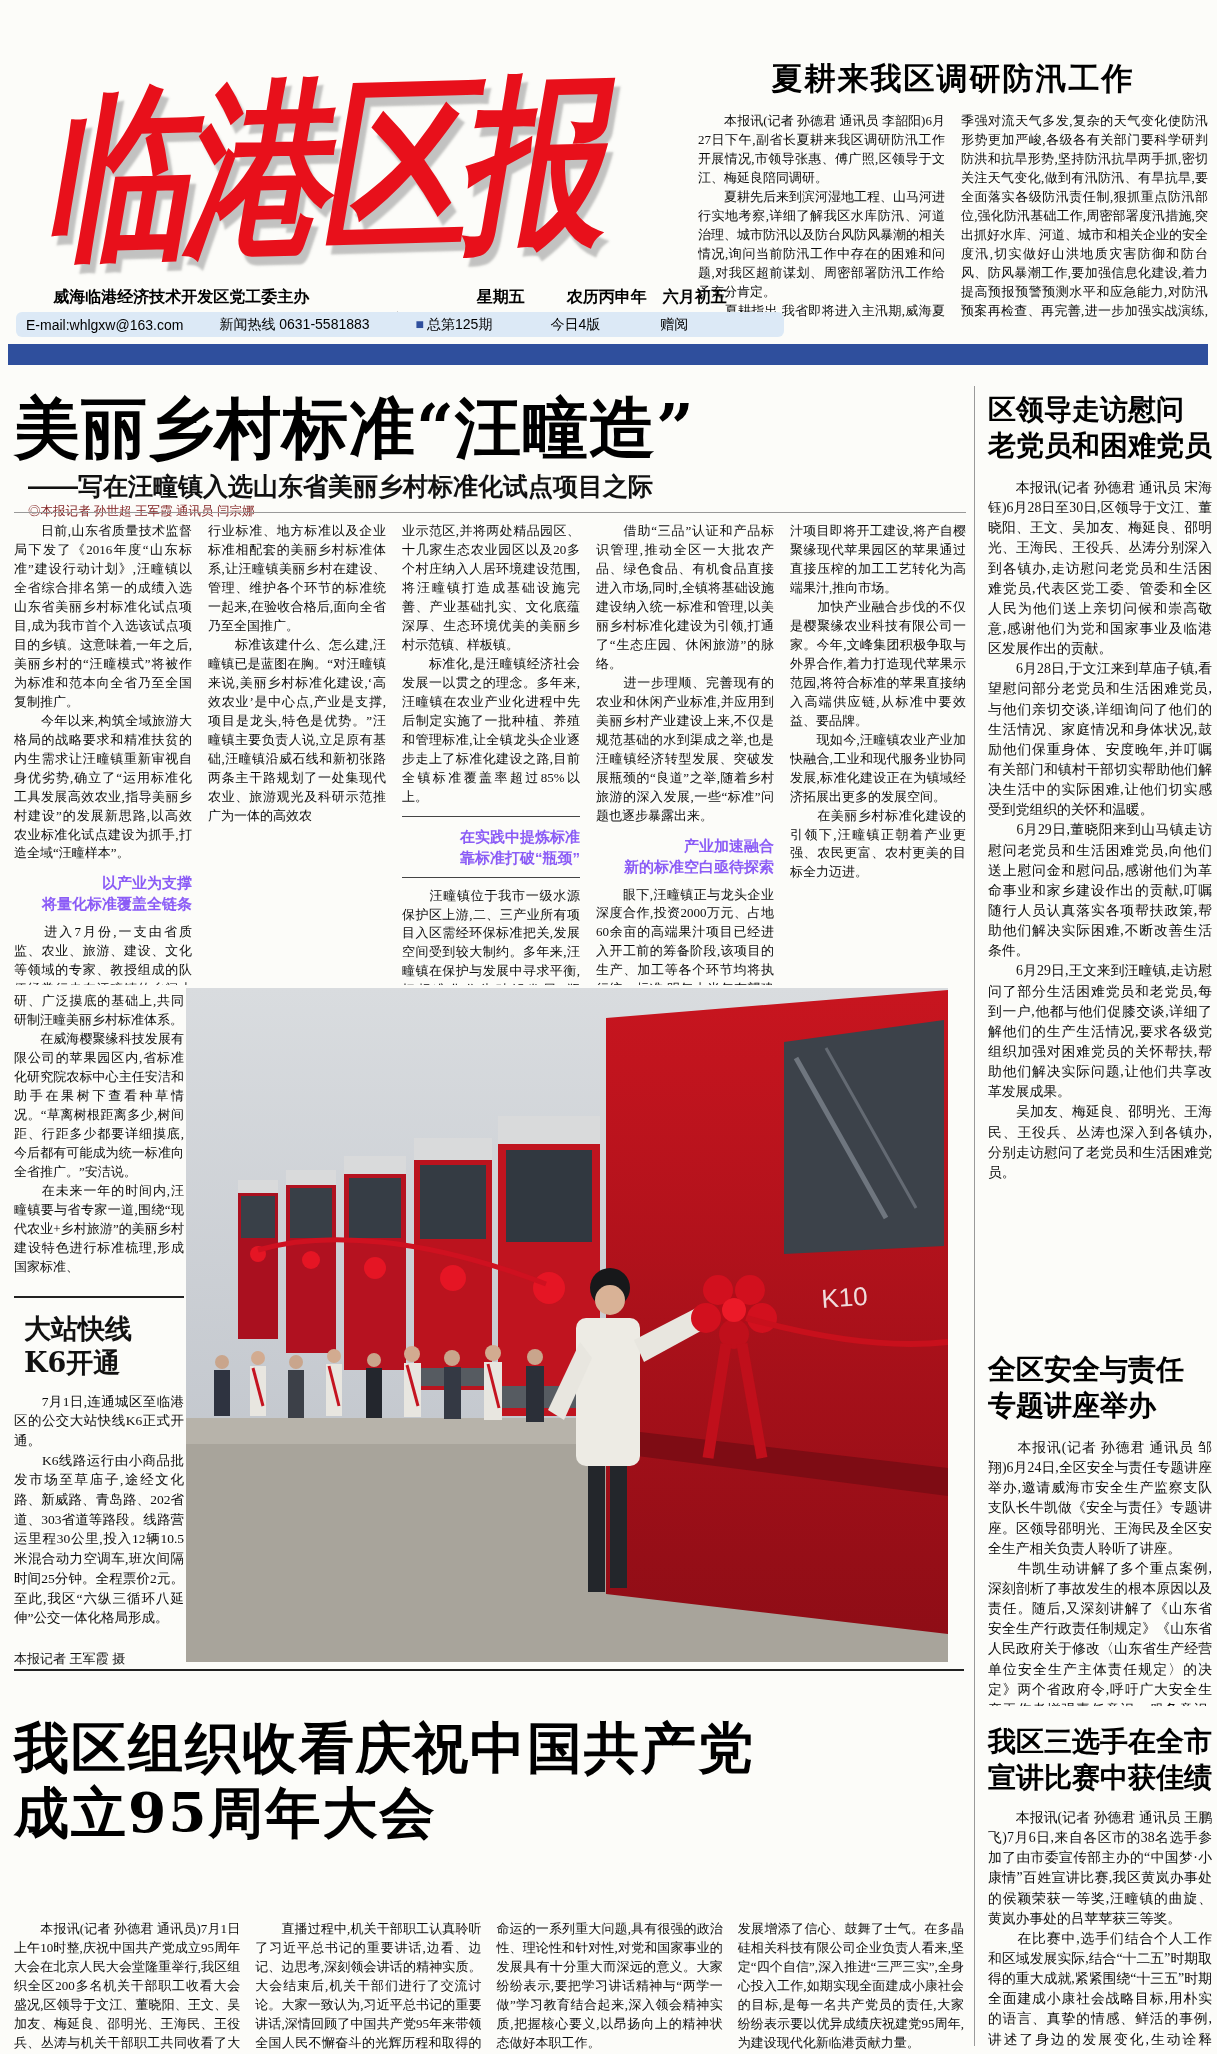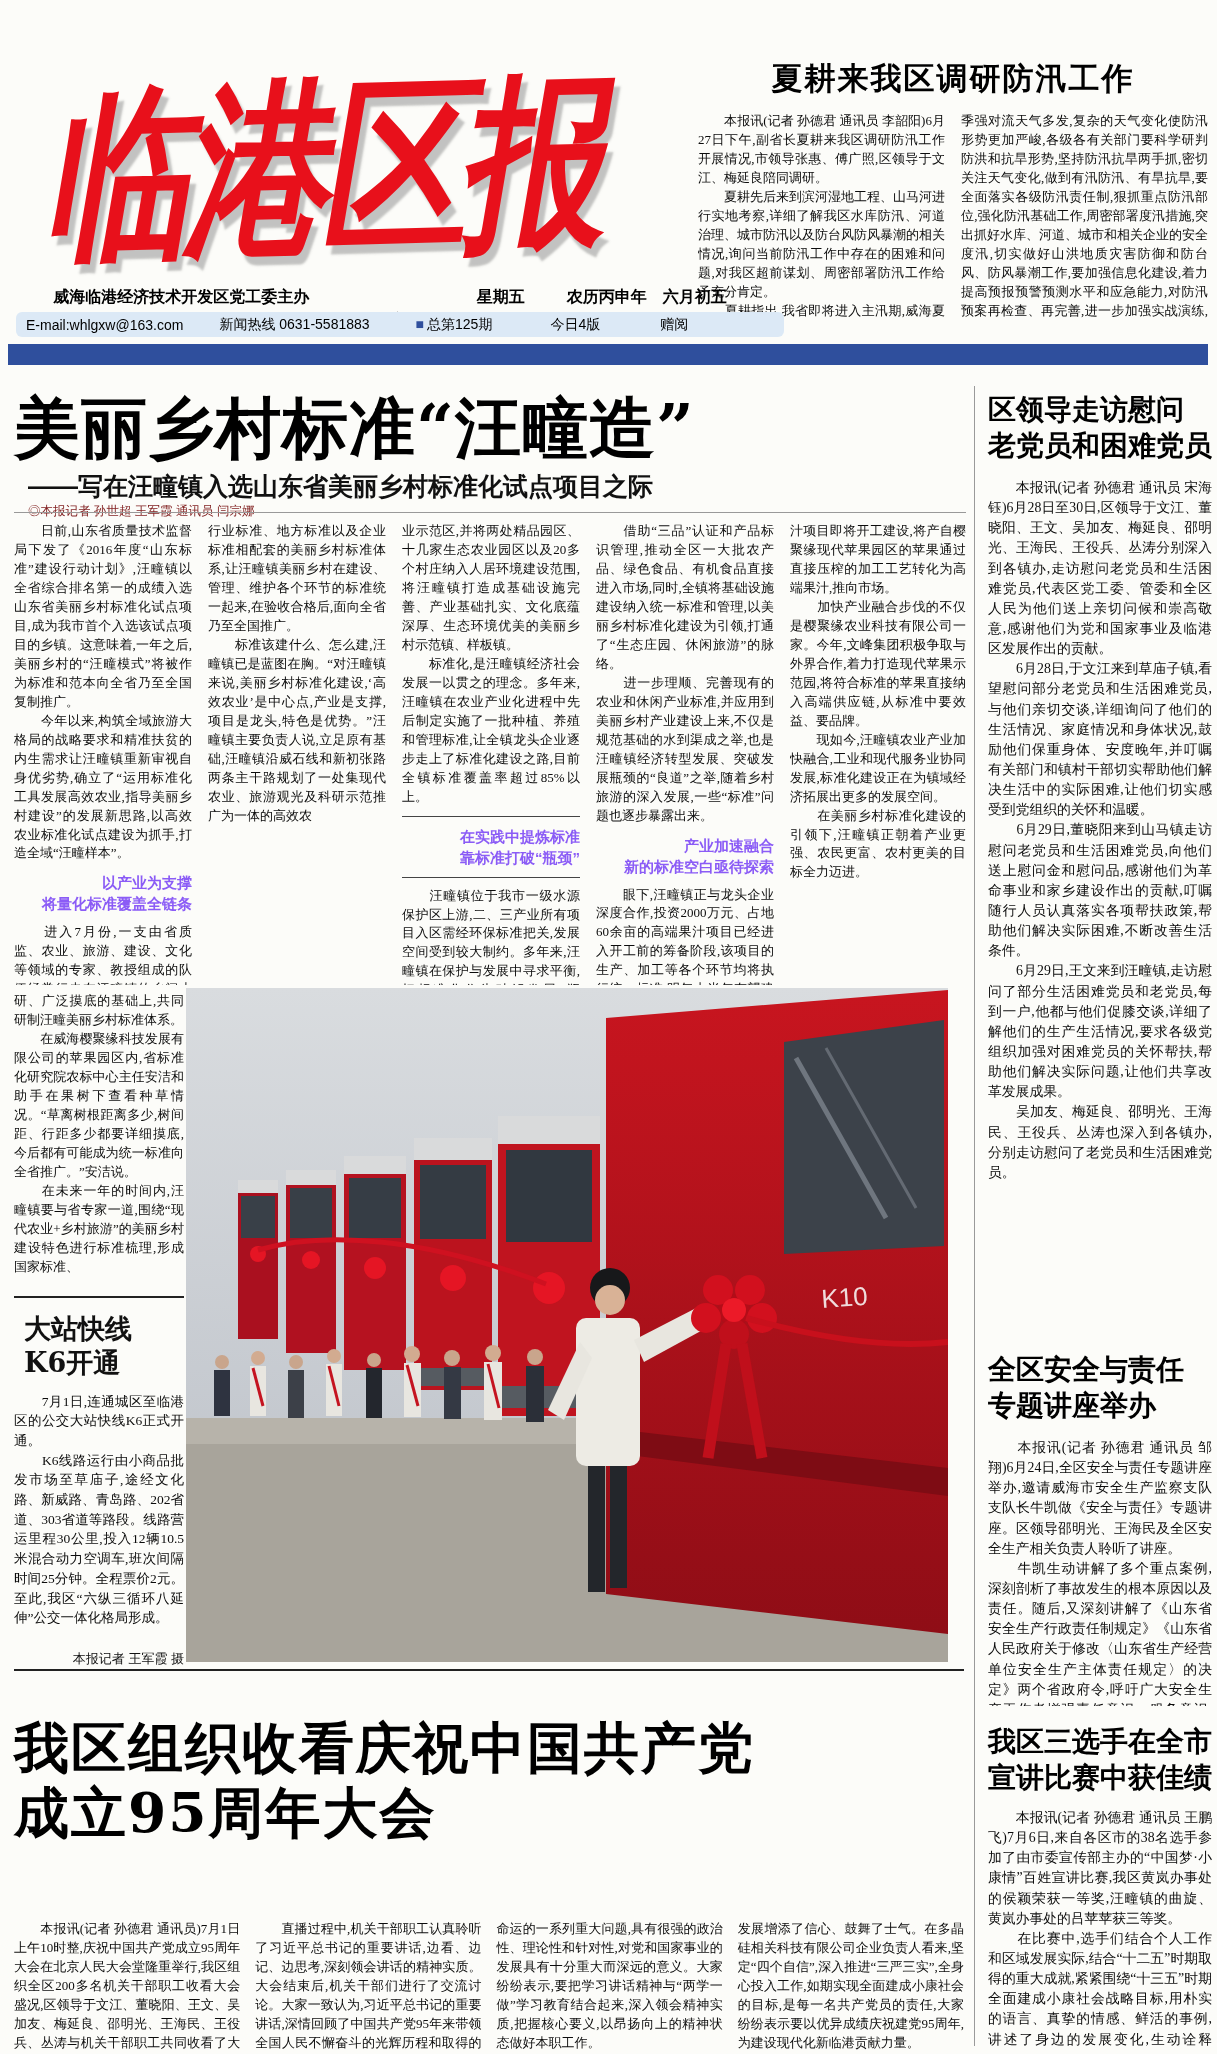--- a/index.html
+++ b/index.html
@@ -22,21 +22,21 @@
   .flood-title{font-size:31px;text-align:center;letter-spacing:2px;}
   .main-headline{font-family:"DejaVu Serif",serif;font-weight:900;font-size:66px;letter-spacing:1px;white-space:nowrap;color:#000;}
   .sub-row{display:flex;align-items:baseline;}
   .main-sub{font-family:"Liberation Sans",sans-serif;font-weight:bold;font-size:25px;white-space:nowrap;}
   .main-byline{font-family:"Liberation Sans",sans-serif;font-size:12.5px;margin-left:14px;white-space:nowrap;color:#7f1d1d;}
   .col-subhead{font-family:"Liberation Sans",sans-serif;font-weight:900;font-size:15px;line-height:1.4;
                text-align:right;white-space:pre-line;margin:9px 0;color:#8b5cf6;}
   .col-subhead.boxed{border-top:1.5px solid #444;border-bottom:1.5px solid #444;padding:9px 0;}
   .side-title{font-size:28px;line-height:1.3;white-space:pre-line;}
   .k6-title{font-size:27px;line-height:1.25;white-space:pre-line;font-family:"DejaVu Serif",serif;font-weight:900;}
-  .credit{font-size:13px;text-align:right;font-family:"Liberation Sans",sans-serif;margin-top:8px;}
+  .credit{font-size:13px;text-align:left;font-family:"Liberation Sans",sans-serif;margin-top:8px;}
   .ceremony-headline{font-family:"DejaVu Serif",serif;font-weight:900;font-size:55px;letter-spacing:2px;line-height:1.18;white-space:pre-line;color:#000;}
   .rule{background:#222;}
   .vrule{background:#9a9a9a;}
   .sq{color:#2f4f9d;margin-right:3px;}
 </style>
 </head>
 <body>
 
 <div class="page">
 

